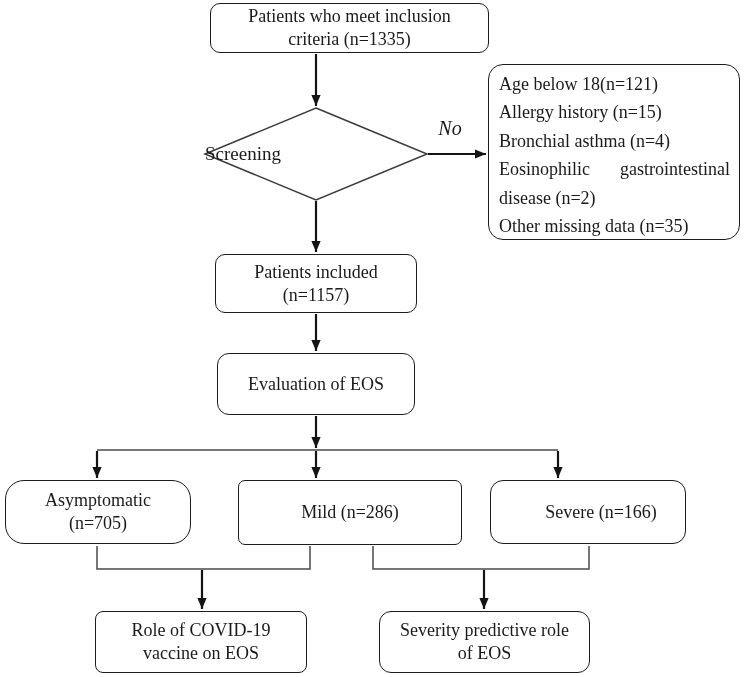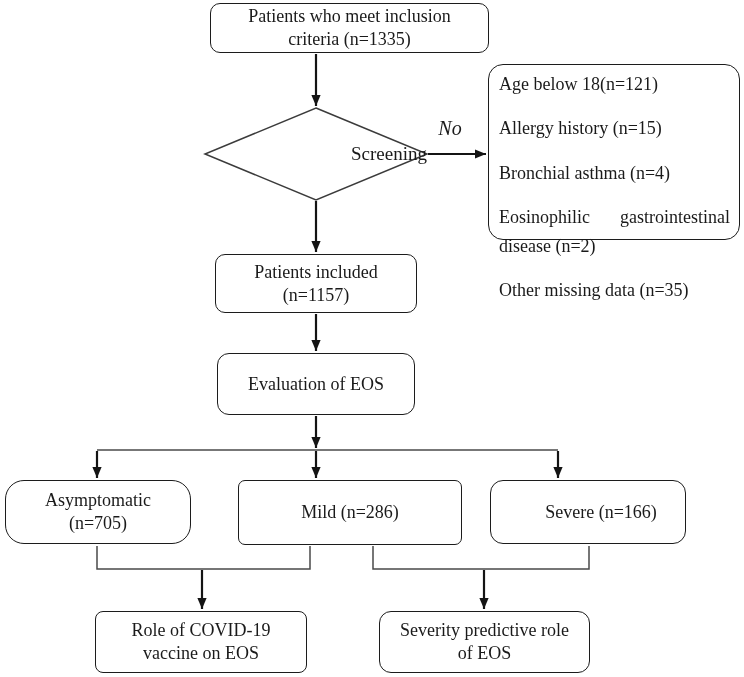--- a/index.html
+++ b/index.html
@@ -28,33 +28,33 @@
     align-items: center;
     justify-content: center;
     text-align: center;
     font-size: 18px;
     line-height: 23px;
   }
   .node .ln { white-space: nowrap; }
   #node-inclusion   { left: 176px; top: 3px;   width: 279px; height: 50px; border-radius: 10px; margin-left: 34px; }
   #node-exclusion   { left: 488px; top: 64px;  width: 252px; height: 176px;
                       border-radius: 15px; align-items: stretch; justify-content: flex-start;
-                      text-align: justify; padding: 5px 9px 4px 10px; line-height: 28.4px; gap: 16px; }
+                      text-align: justify; padding: 5px 9px 4px 10px; line-height: 28.4px; }
   #node-exclusion .excl-item { text-align: justify; }
   #node-included    { left: 215px; top: 254px; width: 202px; height: 59px; border-radius: 10px; }
   #node-evaluation  { left: 217px; top: 353px; width: 198px; height: 62px; border-radius: 12px; }
   #node-asymptomatic{ left: 5px;   top: 480px; width: 186px; height: 64px; border-radius: 19px; }
   #node-mild        { left: 238px; top: 480px; width: 224px; height: 65px; border-radius: 7px; }
   #node-severe      { left: 490px; top: 480px; width: 196px; height: 64px; border-radius: 13px; padding-left: 26px; }
   #node-role        { left: 95px;  top: 611px; width: 212px; height: 62px; border-radius: 8px; }
   #node-severity    { left: 379px; top: 611px; width: 211px; height: 62px; border-radius: 12px; }
   #diamond-label {
     position: absolute;
     left: 205px; top: 140px; width: 222px;
-    text-align: right;
+    text-align: left;
     font-size: 19px;
     line-height: 28px;
   }
   #no-label {
     position: absolute;
     left: 428px; top: 115px; width: 44px;
     text-align: center;
     font-size: 20px;
     line-height: 26px;
     font-style: italic;

